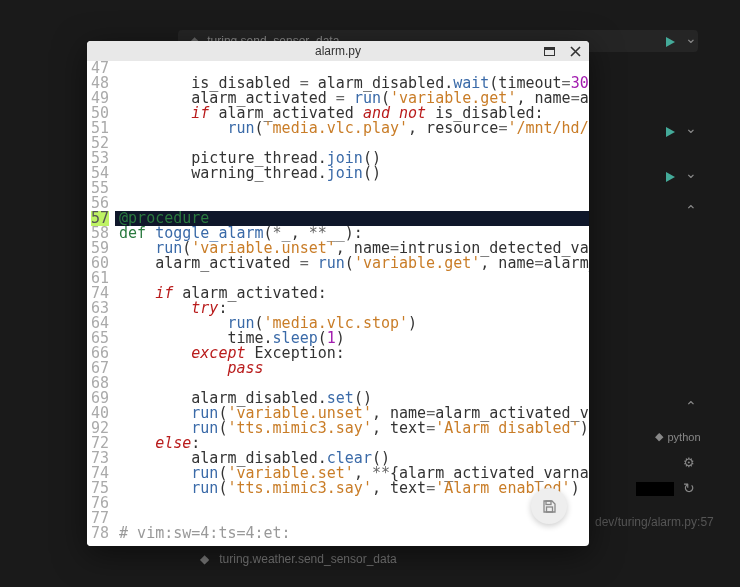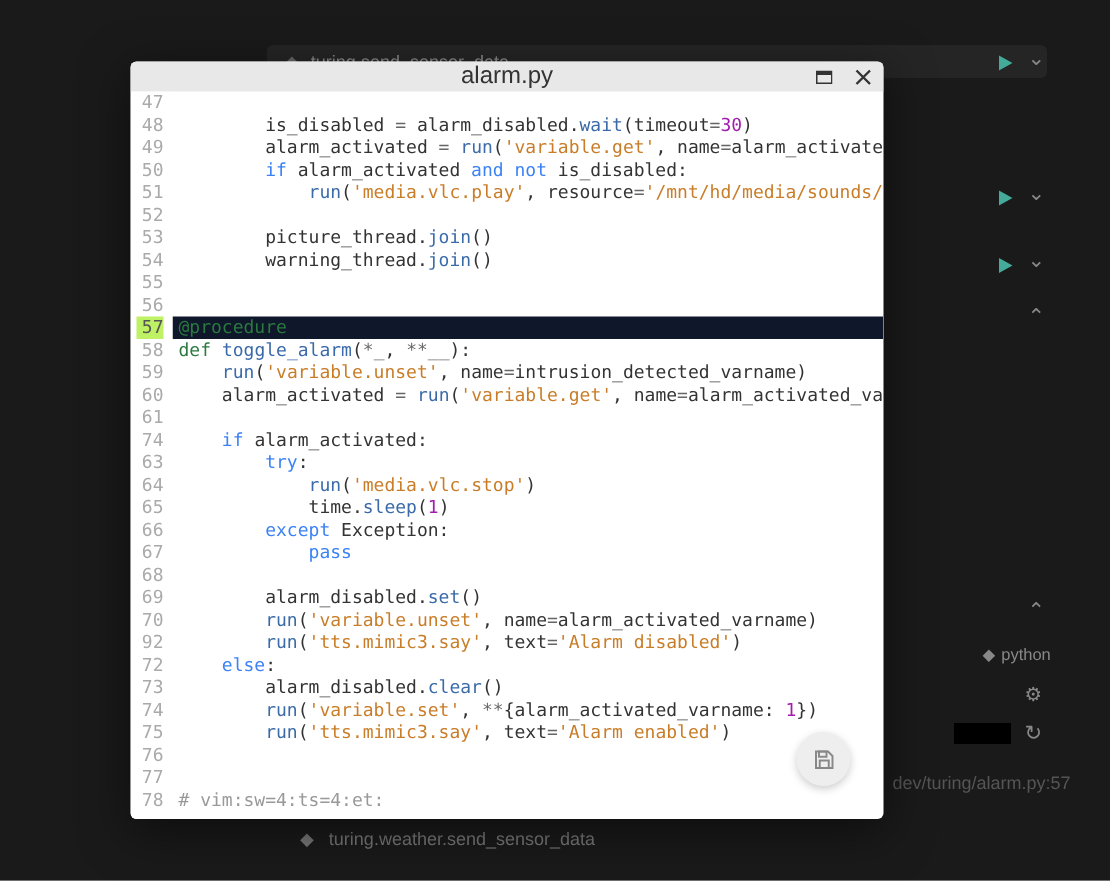--- a/index.html
+++ b/index.html
@@ -7,31 +7,31 @@
 .bg{position:absolute;inset:0;background:#1a1a1a}
 .bg-item{position:absolute;background:#252525;border-radius:4px;display:flex;align-items:center;padding:0 12px;color:#888;font-size:12px}
 .bg-run{position:absolute;width:20px;height:20px;display:flex;align-items:center;justify-content:center}
 .bg-chev{position:absolute;color:#888;font-size:14px}
 .bg-tag{position:absolute;color:#888;font-size:11px;display:flex;align-items:center;gap:4px}
 .bg-badge{position:absolute;background:#000;color:#666;font-size:10px;padding:2px 8px}
 .bg-refresh{position:absolute;color:#888;font-size:14px}
 .bg-path{position:absolute;color:#555;font-size:12px}
 .bg-name{position:absolute;color:#777;font-size:12px}
 .modal{position:absolute;left:87px;top:41px;width:502px;height:505px;background:#fff;border-radius:4px;box-shadow:0 8px 32px rgba(0,0,0,.5);display:flex;flex-direction:column;overflow:hidden}
-.titlebar{height:20px;background:#e8e8e8;display:flex;align-items:center;justify-content:center;position:relative;font-size:16px;color:#333}
+.titlebar{height:20px;background:#e8e8e8;display:flex;align-items:center;justify-content:center;position:relative;font-size:12px;color:#333}
 .tb-right{position:absolute;right:6px;display:flex;gap:10px;align-items:center}
 .tb-btn{cursor:pointer;display:flex;align-items:center;justify-content:center;width:16px;height:16px}
-.editor{flex:1;display:flex;font-family:'SF Mono',Monaco,Menlo,Consolas,monospace;font-size:12px;line-height:15px;overflow:hidden;position:relative}
+.editor{flex:1;display:flex;font-family:'SF Mono',Monaco,Menlo,Consolas,monospace;font-size:15px;line-height:15px;overflow:hidden;position:relative}
 .gutter{background:#fff;color:#aaa;text-align:right;padding:0 6px 0 4px;user-select:none;min-width:28px}
 .gutter .ln{height:15px}
 .gutter .ln.hl{background:#bef264;color:#555}
 .code{flex:1;white-space:pre;color:#333;overflow:hidden}
 .code .row{height:15px;padding-left:4px}
 .code .row.hl{background:#0f172a}
-.kw{color:#3b82f6;}
+.kw{color:#b91c1c;font-style:italic}
 .kw2{color:#2a7a3f}
 .fn{color:#3a6aa8}
 .str{color:#c97d28}
 .num{color:#a21caf}
 .dec{color:#2a7a3f}
 .meth{color:#3a6aa8}
 .cmt{color:#999;}
 .op{color:#666}
 .fab{position:absolute;right:22px;bottom:22px;width:36px;height:36px;border-radius:50%;background:#eee;box-shadow:0 2px 6px rgba(0,0,0,.2);display:flex;align-items:center;justify-content:center;cursor:pointer}
 </style>
@@ -119,21 +119,21 @@
         <div class="ln">60</div>
         <div class="ln">61</div>
         <div class="ln">74</div>
         <div class="ln">63</div>
         <div class="ln">64</div>
         <div class="ln">65</div>
         <div class="ln">66</div>
         <div class="ln">67</div>
         <div class="ln">68</div>
         <div class="ln">69</div>
-        <div class="ln">70</div>
+        <div class="ln">40</div>
         <div class="ln">92</div>
         <div class="ln">72</div>
         <div class="ln">73</div>
         <div class="ln">74</div>
         <div class="ln">75</div>
         <div class="ln">76</div>
         <div class="ln">77</div>
         <div class="ln">78</div>
       </div>
     <div class="code" id="code"><div class="row">    </div><div class="row">        is_disabled <span class="op">=</span> alarm_disabled.<span class="meth">wait</span>(timeout<span class="op">=</span><span class="num">30</span>)</div><div class="row">        alarm_activated <span class="op">=</span> <span class="fn">run</span>(<span class="str">'variable.get'</span>, name<span class="op">=</span>alarm_activated_varname).(a</div><div class="row">        <span class="kw">if</span> alarm_activated <span class="kw">and not</span> is_disabled:</div><div class="row">            <span class="fn">run</span>(<span class="str">'media.vlc.play'</span>, resource<span class="op">=</span><span class="str">'/mnt/hd/media/sounds/alarm-sound.mp3'</span></div><div class="row">&nbsp;</div><div class="row">        picture_thread.<span class="meth">join</span>()</div><div class="row">        warning_thread.<span class="meth">join</span>()</div><div class="row">&nbsp;</div><div class="row">&nbsp;</div><div class="row hl"><span class="dec">@procedure</span></div><div class="row"><span class="kw2">def</span> <span class="fn">toggle_alarm</span>(<span class="op">*_</span>, <span class="op">**__</span>):</div><div class="row">    <span class="fn">run</span>(<span class="str">'variable.unset'</span>, name<span class="op">=</span>intrusion_detected_varname)</div><div class="row">    alarm_activated <span class="op">=</span> <span class="fn">run</span>(<span class="str">'variable.get'</span>, name<span class="op">=</span>alarm_activated_varname).(a</div><div class="row">&nbsp;</div><div class="row">    <span class="kw">if</span> alarm_activated:</div><div class="row">        <span class="kw">try</span>:</div><div class="row">            <span class="fn">run</span>(<span class="str">'media.vlc.stop'</span>)</div><div class="row">            time.<span class="meth">sleep</span>(<span class="num">1</span>)</div><div class="row">        <span class="kw">except</span> Exception:</div><div class="row">            <span class="kw">pass</span></div><div class="row">&nbsp;</div><div class="row">        alarm_disabled.<span class="meth">set</span>()</div><div class="row">        <span class="fn">run</span>(<span class="str">'variable.unset'</span>, name<span class="op">=</span>alarm_activated_varname)</div><div class="row">        <span class="fn">run</span>(<span class="str">'tts.mimic3.say'</span>, text<span class="op">=</span><span class="str">'Alarm disabled'</span>)</div><div class="row">    <span class="kw">else</span>:</div><div class="row">        alarm_disabled.<span class="meth">clear</span>()</div><div class="row">        <span class="fn">run</span>(<span class="str">'variable.set'</span>, <span class="op">**</span>{alarm_activated_varname: <span class="num">1</span>})</div><div class="row">        <span class="fn">run</span>(<span class="str">'tts.mimic3.say'</span>, text<span class="op">=</span><span class="str">'Alarm enabled'</span>)</div><div class="row">&nbsp;</div><div class="row">&nbsp;</div><div class="row"><span class="cmt"># vim:sw=4:ts=4:et:</span></div></div>

